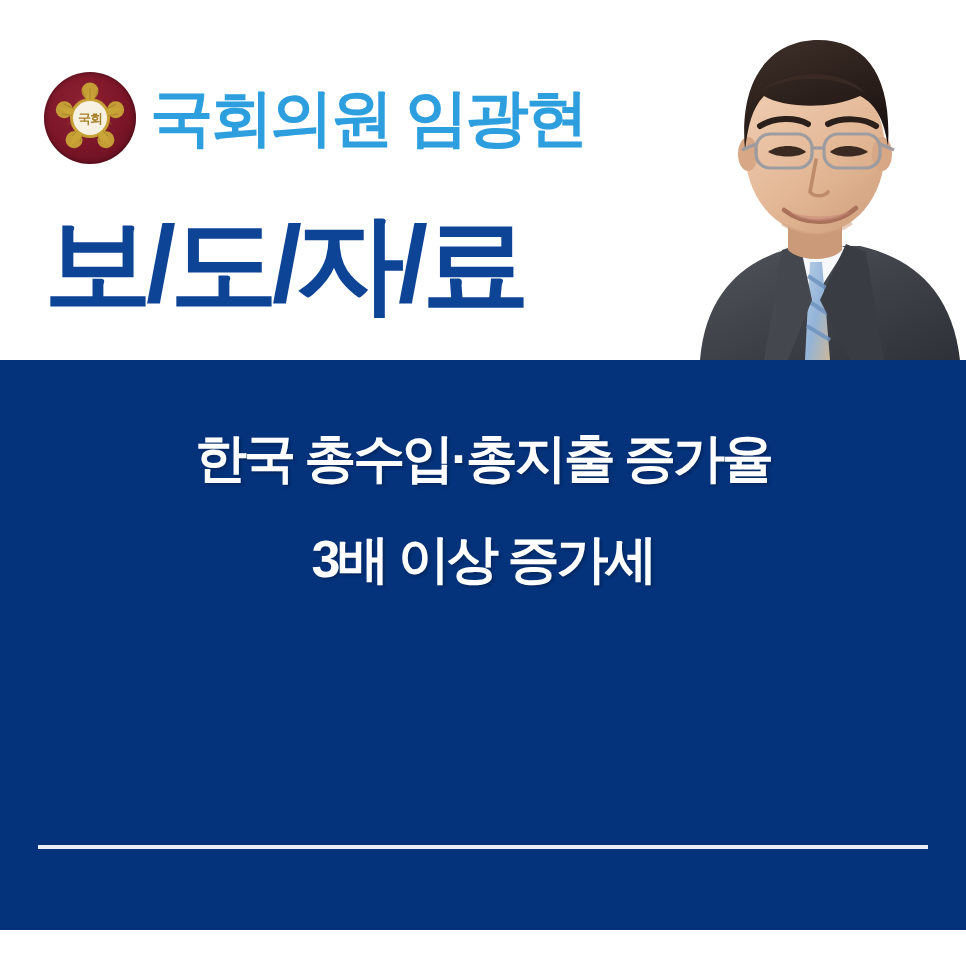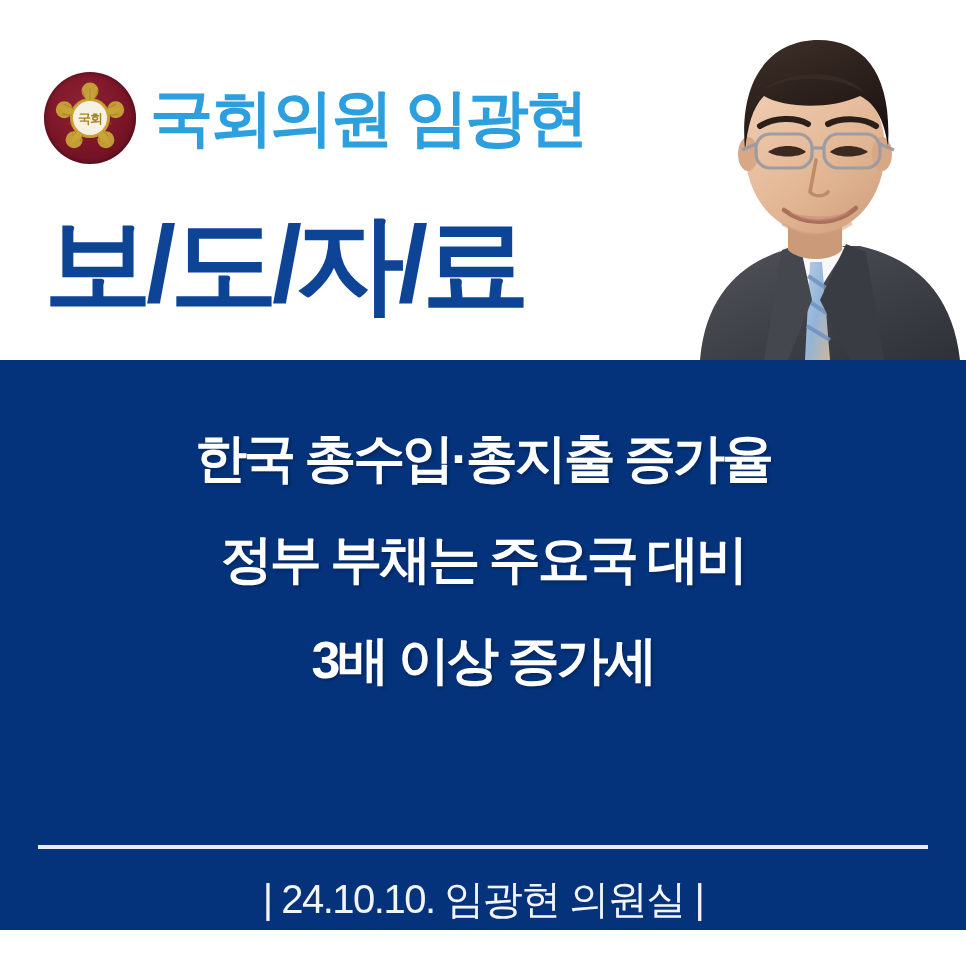--- a/index.html
+++ b/index.html
@@ -276,24 +276,20 @@
 
         <path d="M122 224 C144 238 172 238 192 223" stroke="#cf9f7d" stroke-width="3" fill="none" opacity="0.55"></path>
       </svg>
     </div>
   </div>
 
   <div id="body-band">
 
     <div id="headline">
       <span class="hl-line">한국 총수입·총지출 증가율</span>
-      <span class="hl-line">정부 부채는 주요국 대비</span>
       <span class="hl-line">3배 이상 증가세</span>
     </div>
 
     <div id="divider"></div>
 
-    <div id="footer">
-      <span id="footer-text">| 24.10.10. 임광현 의원실 |</span>
-    </div>
   </div>
 
 </div>
 
 </body></html>

